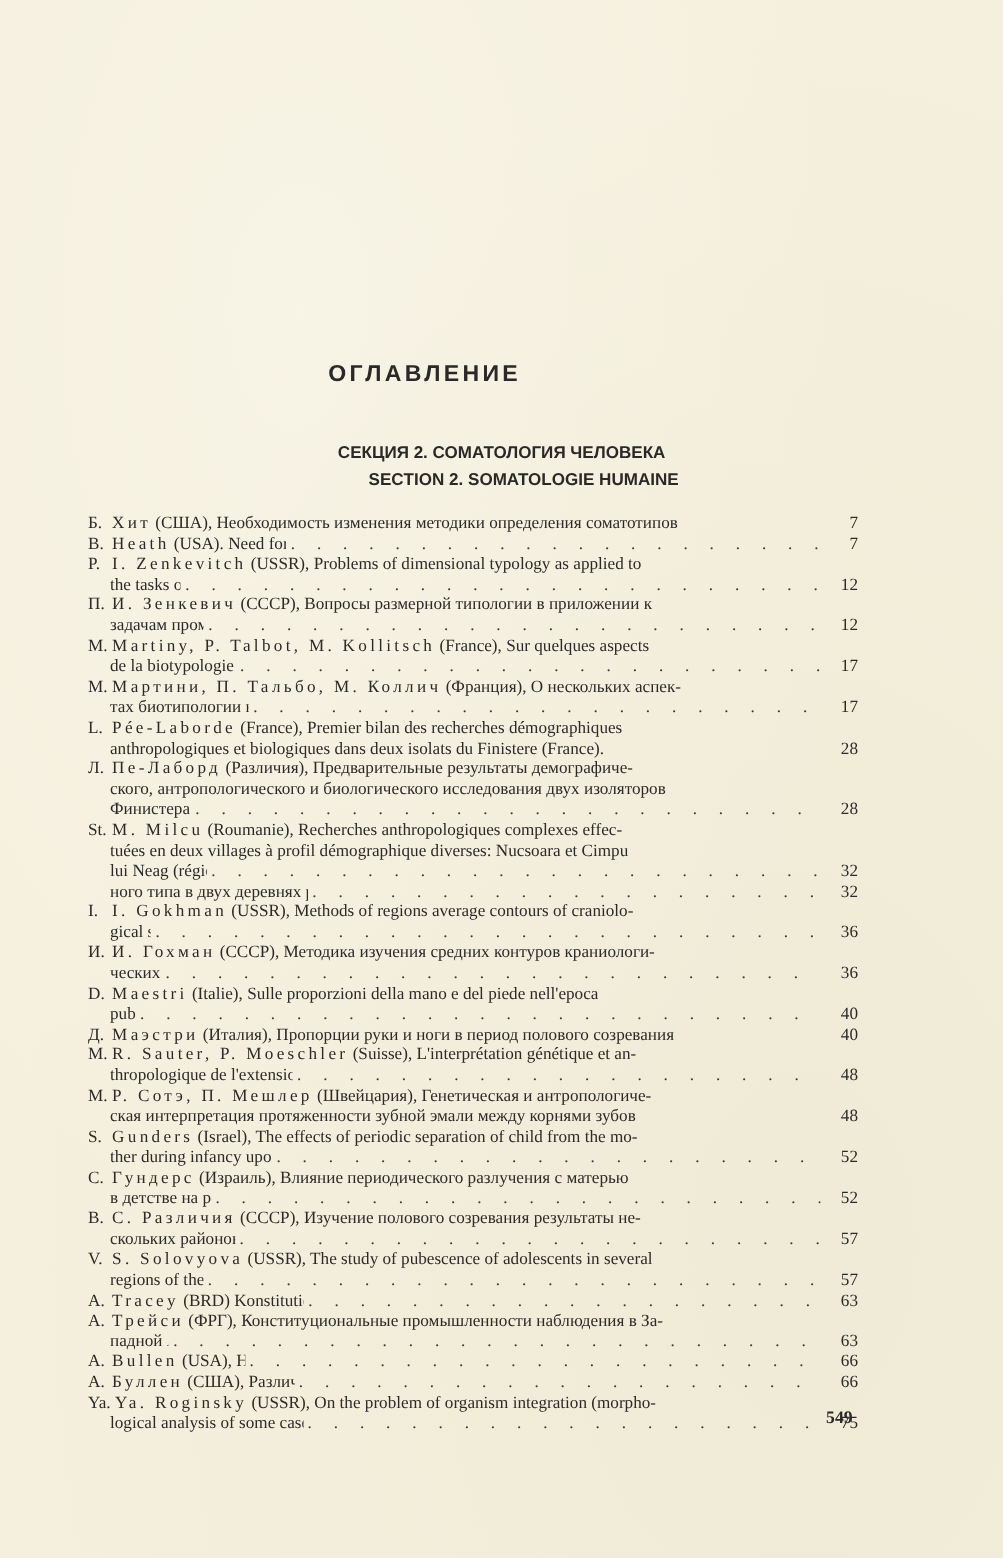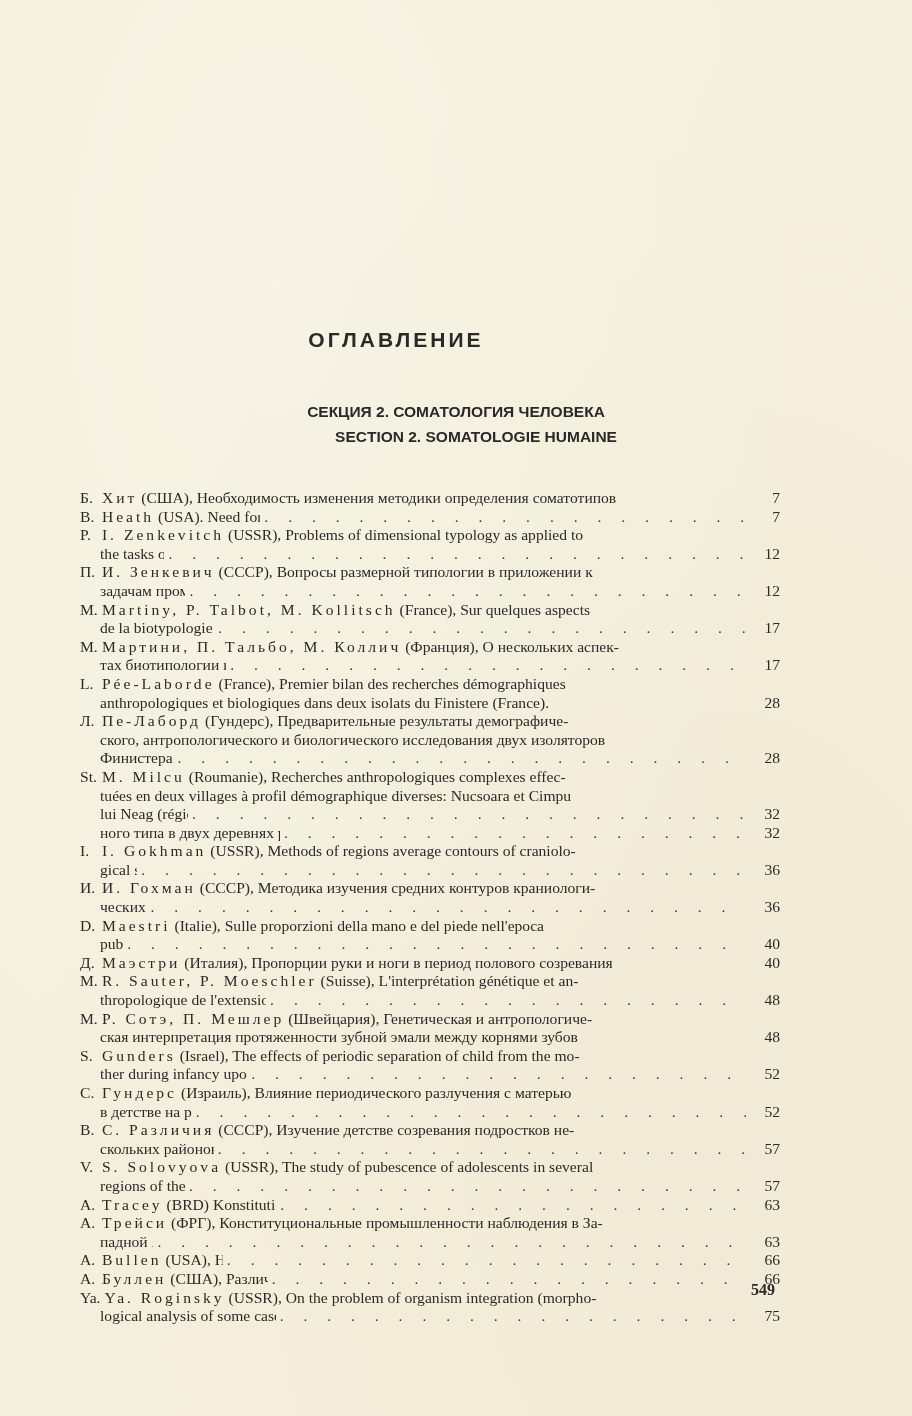--- a/index.html
+++ b/index.html
@@ -28,21 +28,20 @@
       position: absolute;
       top: 328px;
       left: 0;
       width: 772px;
       text-align: center;
       font-family: "Liberation Sans", "DejaVu Sans", sans-serif;
       font-weight: bold;
       font-size: 21px;
       letter-spacing: 3px;
       color: #2a2927;
-      margin-left: 10px;
     }
     .section-title {
       position: absolute;
       left: 0;
       width: 912px;
       text-align: center;
       font-family: "Liberation Sans", "DejaVu Sans", sans-serif;
       font-weight: bold;
       font-size: 15.5px;
       color: #2a2927;
@@ -72,21 +71,20 @@
     .line .prefix {
       display: inline-block;
       min-width: 18px;
     }
     .line.cont {
       padding-left: 20px;
     }
     .line .text {
       flex: 0 1 auto;
       overflow: hidden;
-      margin-top: 22px;
     }
     .line .dots {
       flex: 1 1 auto;
       overflow: hidden;
       color: #3a3936;
       letter-spacing: 8px;
       padding-left: 4px;
     }
     .line .dots::before {
       content: ". . . . . . . . . . . . . . . . . . . . . . . . . . . . . . . . . . . . . . . . . . . . . . . .";
@@ -191,21 +189,21 @@
           <span class="pg"></span>
         </div>
         <div class="line cont">
           <span class="text"><span>anthropologiques et biologiques dans deux isolats du Finistere (France).</span></span>
           <span class="nodots"></span>
           <span class="pg">28</span>
         </div>
       </div>
       <div class="entry">
         <div class="line">
-          <span class="text"><span class="prefix">Л.</span> <span class="spaced">Пе-Лаборд</span><span> (Гундерс), Предварительные результаты демографиче-</span></span>
+          <span class="text"><span class="prefix">Л.</span> <span class="spaced">Пе-Лаборд</span><span> (Различия), Предварительные результаты демографиче-</span></span>
           <span class="nodots"></span>
           <span class="pg"></span>
         </div>
         <div class="line cont">
           <span class="text"><span>ского, антропологического и биологического исследования двух изоляторов</span></span>
           <span class="nodots"></span>
           <span class="pg"></span>
         </div>
         <div class="line cont">
           <span class="text"><span>Финистера (Франция)</span></span>
@@ -323,21 +321,21 @@
           <span class="pg"></span>
         </div>
         <div class="line cont">
           <span class="text"><span>в детстве на рост и развитие</span></span>
           <span class="dots"></span>
           <span class="pg">52</span>
         </div>
       </div>
       <div class="entry">
         <div class="line">
-          <span class="text"><span class="prefix">В.</span> <span class="spaced">С. Различия</span><span> (СССР), Изучение детстве созревания подростков не-</span></span>
+          <span class="text"><span class="prefix">В.</span> <span class="spaced">С. Различия</span><span> (СССР), Изучение полового созревания результаты не-</span></span>
           <span class="nodots"></span>
           <span class="pg"></span>
         </div>
         <div class="line cont">
           <span class="text"><span>скольких районов Советского Союза</span></span>
           <span class="dots"></span>
           <span class="pg">57</span>
         </div>
       </div>
       <div class="entry">

